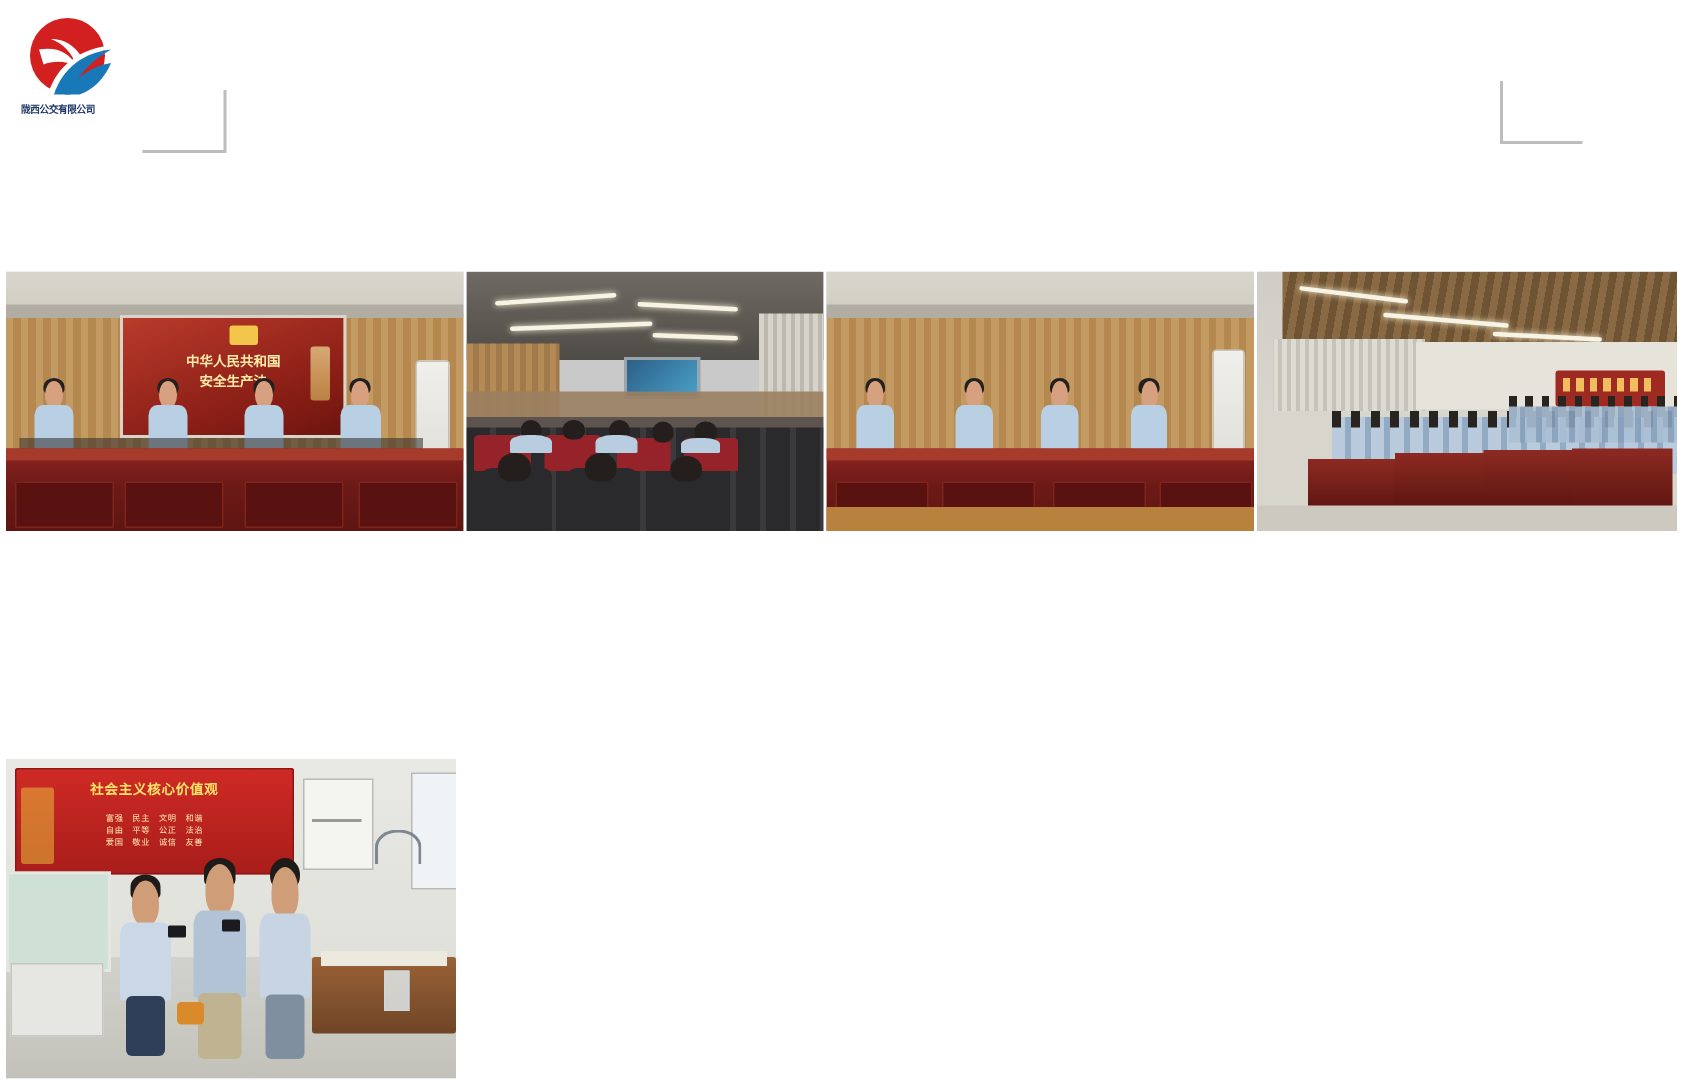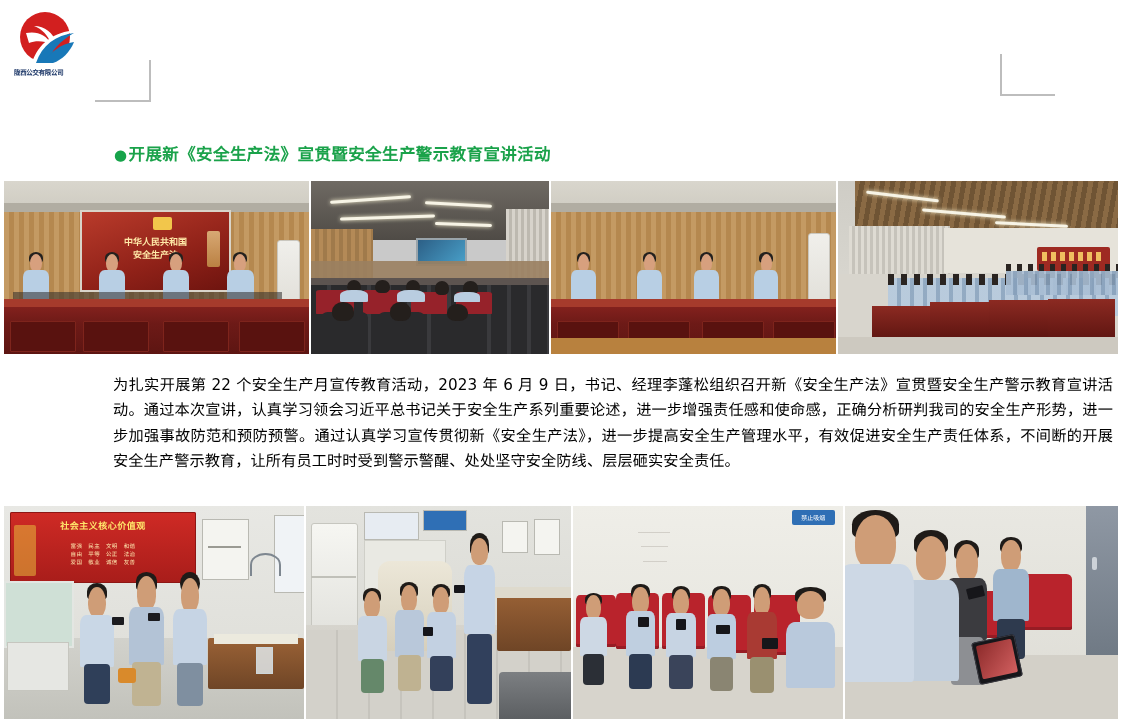--- a/index.html
+++ b/index.html
@@ -118,21 +118,21 @@
 
   
   .strip {
     position: absolute;
     left: 4px;
     display: flex;
     gap: 2px;
     overflow: hidden;
   }
   .strip-1 { top: 181px; width: 1114px; height: 173px; }
-  .strip-2 { top: 506px; width: 1114px; height: 213px; }
+  .strip-2 { top: 506px; width: 1114px; height: 213px; flex-direction: column; }
 
   .photo {
     position: relative;
     overflow: hidden;
     background: #c9c9c9;
     flex: 0 0 auto;
   }
 
   
   .body-copy {
@@ -245,23 +245,20 @@
         </svg>
       </div>
       <div class="logo-caption">陇西公交有限公司</div>
     </div>
 
     <div class="corner corner-left"></div>
     <div class="corner corner-right"></div>
 
   </div>
 
-  <div class="section-heading heading-1">
-    <span class="bullet">●</span><span>开展新《安全生产法》宣贯暨安全生产警示教育宣讲活动</span>
-  </div>
 
   <div class="strip strip-1">
 
     <div class="photo" style="width:305px;height:173px;">
       <div class="scene">
         <div class="rm-ceiling"></div>
         <div class="rm-wall"></div>
         <div style="position:absolute;left:0;top:13%;width:100%;height:5%;background:#b1ada2;"></div>
         <div class="rm-screen" style="left:25%;top:17%;width:48%;height:45%;background:linear-gradient(160deg,#b93b2b,#8f2118 60%,#6e140f);border:2px solid #d9d4c9;">
           <div style="position:absolute;left:48%;top:6%;width:13%;height:16%;background:#f2c64b;border-radius:2px;"></div>
@@ -402,21 +399,20 @@
 
         <div style="position:absolute;left:12%;top:72%;width:22%;height:20%;background:linear-gradient(180deg,#8c2a22,#5e1511);"></div>
         <div style="position:absolute;left:33%;top:70%;width:22%;height:21%;background:linear-gradient(180deg,#8c2a22,#5e1511);"></div>
         <div style="position:absolute;left:54%;top:69%;width:22%;height:22%;background:linear-gradient(180deg,#8c2a22,#5e1511);"></div>
         <div style="position:absolute;left:75%;top:68%;width:24%;height:24%;background:linear-gradient(180deg,#8c2a22,#5e1511);"></div>
         <div style="position:absolute;left:0;right:0;bottom:0;height:10%;background:#cdc9c0;"></div>
       </div>
     </div>
   </div>
 
-  <p class="body-copy">为扎实开展第 22 个安全生产月宣传教育活动，2023 年 6 月 9 日，书记、经理李蓬松组织召开新《安全生产法》宣贯暨安全生产警示教育宣讲活动。通过本次宣讲，认真学习领会习近平总书记关于安全生产系列重要论述，进一步增强责任感和使命感，正确分析研判我司的安全生产形势，进一步加强事故防范和预防预警。通过认真学习宣传贯彻新《安全生产法》，进一步提高安全生产管理水平，有效促进安全生产责任体系，不间断的开展安全生产警示教育，让所有员工时时受到警示警醒、处处坚守安全防线、层层砸实安全责任。</p>
 
 
   <div class="strip strip-2">
 
     <div class="photo" style="width:300px;height:213px;">
       <div class="scene">
         <div class="of-wall"></div>
         <div class="of-banner" style="left:2%;top:3%;width:62%;height:33%;">
           <div class="of-banner-txt">社会主义核心价值观</div>
           <div class="of-banner-sub">富强　民主　文明　和谐<br>自由　平等　公正　法治<br>爱国　敬业　诚信　友善</div>

